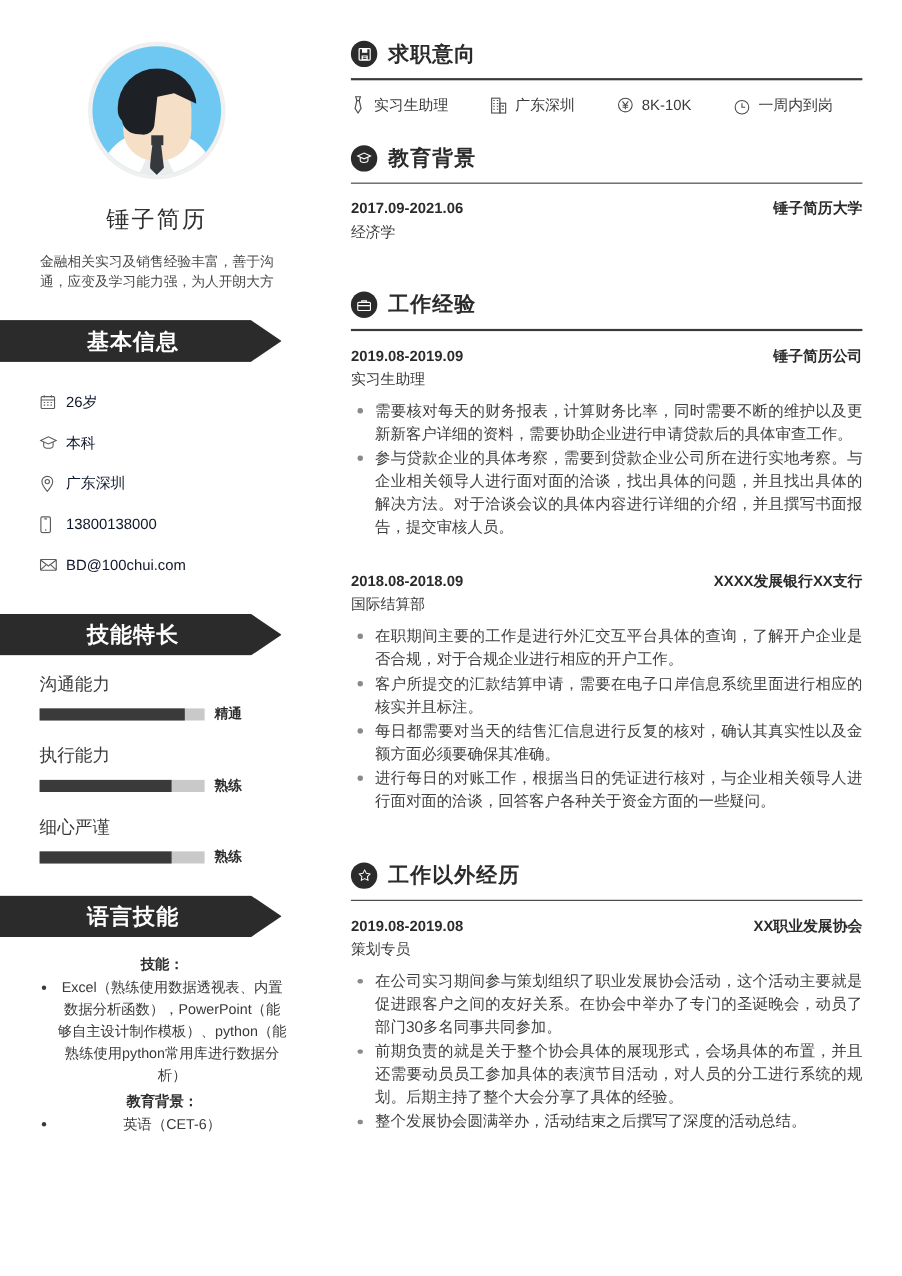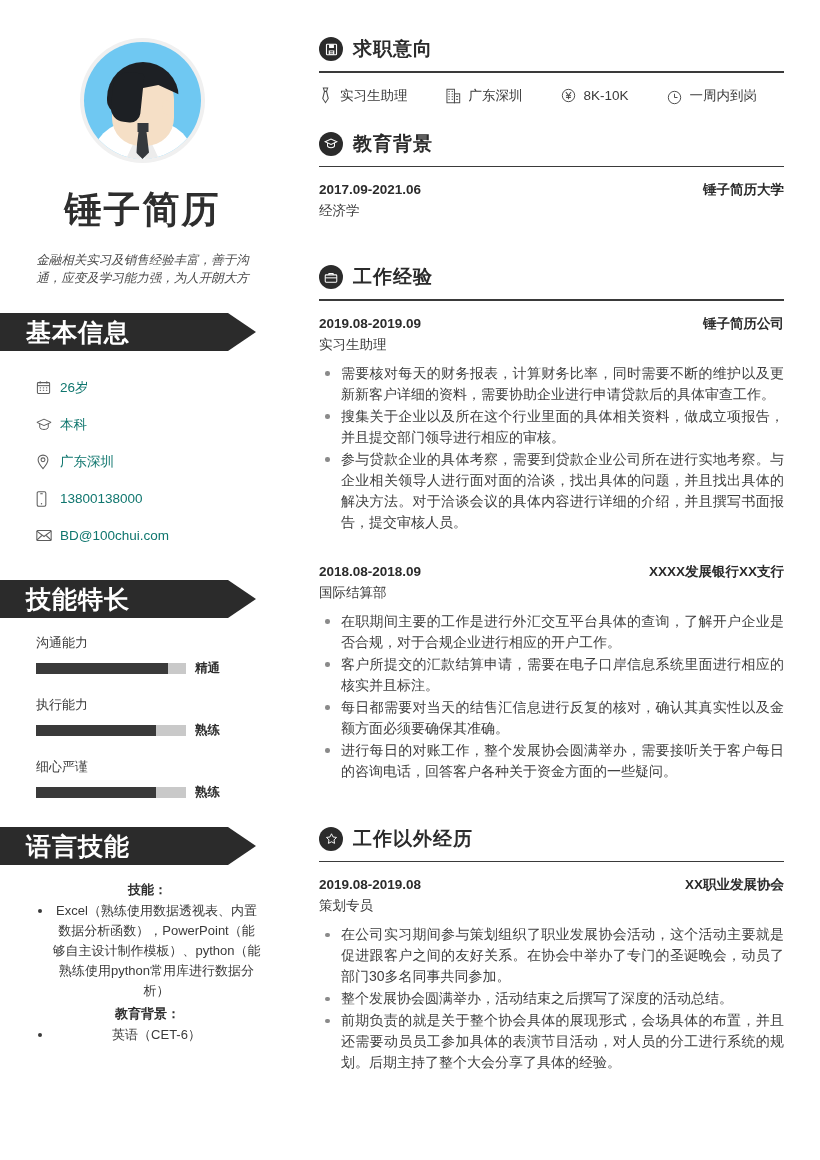--- a/index.html
+++ b/index.html
@@ -123,79 +123,79 @@
     left: 28px;
     top: 30px;
     width: 30px; height: 50px;
     background: #1d2024;
     border-radius: 16px 4px 10px 14px;
     transform: rotate(6deg);
   }
 
   .name {
     text-align: center;
-    font-size: 37px;
-    font-weight: bold;
+    font-size: 21px;
+    font-weight: normal;
     color: #2e2e2e;
     margin-top: 22px;
     letter-spacing: 2px;
   }
   .tagline {
     text-align: center;
     font-size: 12.5px;
     line-height: 18px;
     color: #4a4a4a;
     margin: 16px 30px 0 30px;
-    font-style: italic;
   }
 
   .banner {
     position: relative;
     height: 38px;
     margin-top: 26px;
     width: 256px;
     display: flex;
     align-items: center;
   }
   .banner-bg {
     position: absolute;
     inset: 0;
     background: #2b2b2b;
     clip-path: polygon(0 0, 228px 0, 256px 50%, 228px 100%, 0 100%);
   }
   .banner-title {
     position: relative;
     color: #ffffff;
-    font-size: 25px;
+    font-size: 20px;
     font-weight: bold;
-    padding-left: 26px;
+    padding-left: 40px;
     letter-spacing: 1px;
+    margin-left: 39px;
   }
 
   .info-list { margin-top: 18px; padding-left: 36px; }
   .info-row {
     display: flex;
     align-items: center;
     height: 37px;
     font-size: 13.5px;
-    color: #0f766e;
+    color: #0f172a;
   }
   .info-ico {
     width: 24px;
     flex: 0 0 24px;
     display: flex;
     align-items: center;
     justify-content: flex-start;
     color: #5c5c5c;
   }
   .info-ico svg { display: block; }
 
   .skills { margin-top: 16px; padding-left: 36px; padding-right: 34px; }
   .skill { margin-bottom: 19px; }
-  .skill-label { font-size: 13px; color: #3a3a3a; margin-bottom: 8px; }
+  .skill-label { font-size: 16px; color: #3a3a3a; margin-bottom: 8px; }
   .skill-bar-row { display: flex; align-items: center; }
   .bar-track {
     height: 11px;
     width: 150px;
     background: #c9c9c9;
   }
   .bar-fill {
     height: 100%;
     background: #3a3a3a;
   }
@@ -579,38 +579,37 @@
       <div class="sec-rule"></div>
 
       <div class="entry">
         <div class="entry-top">
           <span class="entry-date">2019.08-2019.09</span>
           <span class="entry-org">锤子简历公司</span>
         </div>
         <div class="entry-role">实习生助理</div>
         <ul class="bullets">
           <li class="bullet">需要核对每天的财务报表，计算财务比率，同时需要不断的维护以及更新新客户详细的资料，需要协助企业进行申请贷款后的具体审查工作。</li>
-          <li class="bullet">搜集关于企业以及所在这个行业里面的具体相关资料，做成立项报告，并且提交部门领导进行相应的审核。</li>
           <li class="bullet">参与贷款企业的具体考察，需要到贷款企业公司所在进行实地考察。与企业相关领导人进行面对面的洽谈，找出具体的问题，并且找出具体的解决方法。对于洽谈会议的具体内容进行详细的介绍，并且撰写书面报告，提交审核人员。</li>
         </ul>
       </div>
 
       <div class="gap-sm"></div>
 
       <div class="entry">
         <div class="entry-top">
           <span class="entry-date">2018.08-2018.09</span>
           <span class="entry-org">XXXX发展银行XX支行</span>
         </div>
         <div class="entry-role">国际结算部</div>
         <ul class="bullets">
           <li class="bullet">在职期间主要的工作是进行外汇交互平台具体的查询，了解开户企业是否合规，对于合规企业进行相应的开户工作。</li>
           <li class="bullet">客户所提交的汇款结算申请，需要在电子口岸信息系统里面进行相应的核实并且标注。</li>
           <li class="bullet">每日都需要对当天的结售汇信息进行反复的核对，确认其真实性以及金额方面必须要确保其准确。</li>
-          <li class="bullet">进行每日的对账工作，整个发展协会圆满举办，需要接听关于客户每日的咨询电话，回答客户各种关于资金方面的一些疑问。</li>
+          <li class="bullet">进行每日的对账工作，根据当日的凭证进行核对，与企业相关领导人进行面对面的洽谈，回答客户各种关于资金方面的一些疑问。</li>
         </ul>
       </div>
       <div class="gap-md"></div>
     </section>
 
     <section class="section">
       <div class="sec-head">
         <span class="sec-ico">
           <svg width="13" height="13" viewBox="0 0 16 16" fill="none" stroke="#fff" stroke-width="1.15" stroke-linejoin="round">
             <path d="M8 2.2 L9.9 6.1 L14.2 6.7 L11.1 9.7 L11.8 14 L8 12 L4.2 14 L4.9 9.7 L1.8 6.7 L6.1 6.1 Z"></path>
@@ -621,20 +620,20 @@
       <div class="sec-rule"></div>
 
       <div class="entry">
         <div class="entry-top">
           <span class="entry-date">2019.08-2019.08</span>
           <span class="entry-org">XX职业发展协会</span>
         </div>
         <div class="entry-role">策划专员</div>
         <ul class="bullets">
           <li class="bullet">在公司实习期间参与策划组织了职业发展协会活动，这个活动主要就是促进跟客户之间的友好关系。在协会中举办了专门的圣诞晚会，动员了部门30多名同事共同参加。</li>
+          <li class="bullet">前期负责的就是关于整个协会具体的展现形式，会场具体的布置，并且还需要动员员工参加具体的表演节目活动，对人员的分工进行系统的规划。后期主持了整个大会分享了具体的经验。</li>
           <li class="bullet">整个发展协会圆满举办，活动结束之后撰写了深度的活动总结。</li>
-          <li class="bullet">前期负责的就是关于整个协会具体的展现形式，会场具体的布置，并且还需要动员员工参加具体的表演节目活动，对人员的分工进行系统的规划。后期主持了整个大会分享了具体的经验。</li>
         </ul>
       </div>
     </section>
 
   </main>
 </div>
 
 </body></html>

